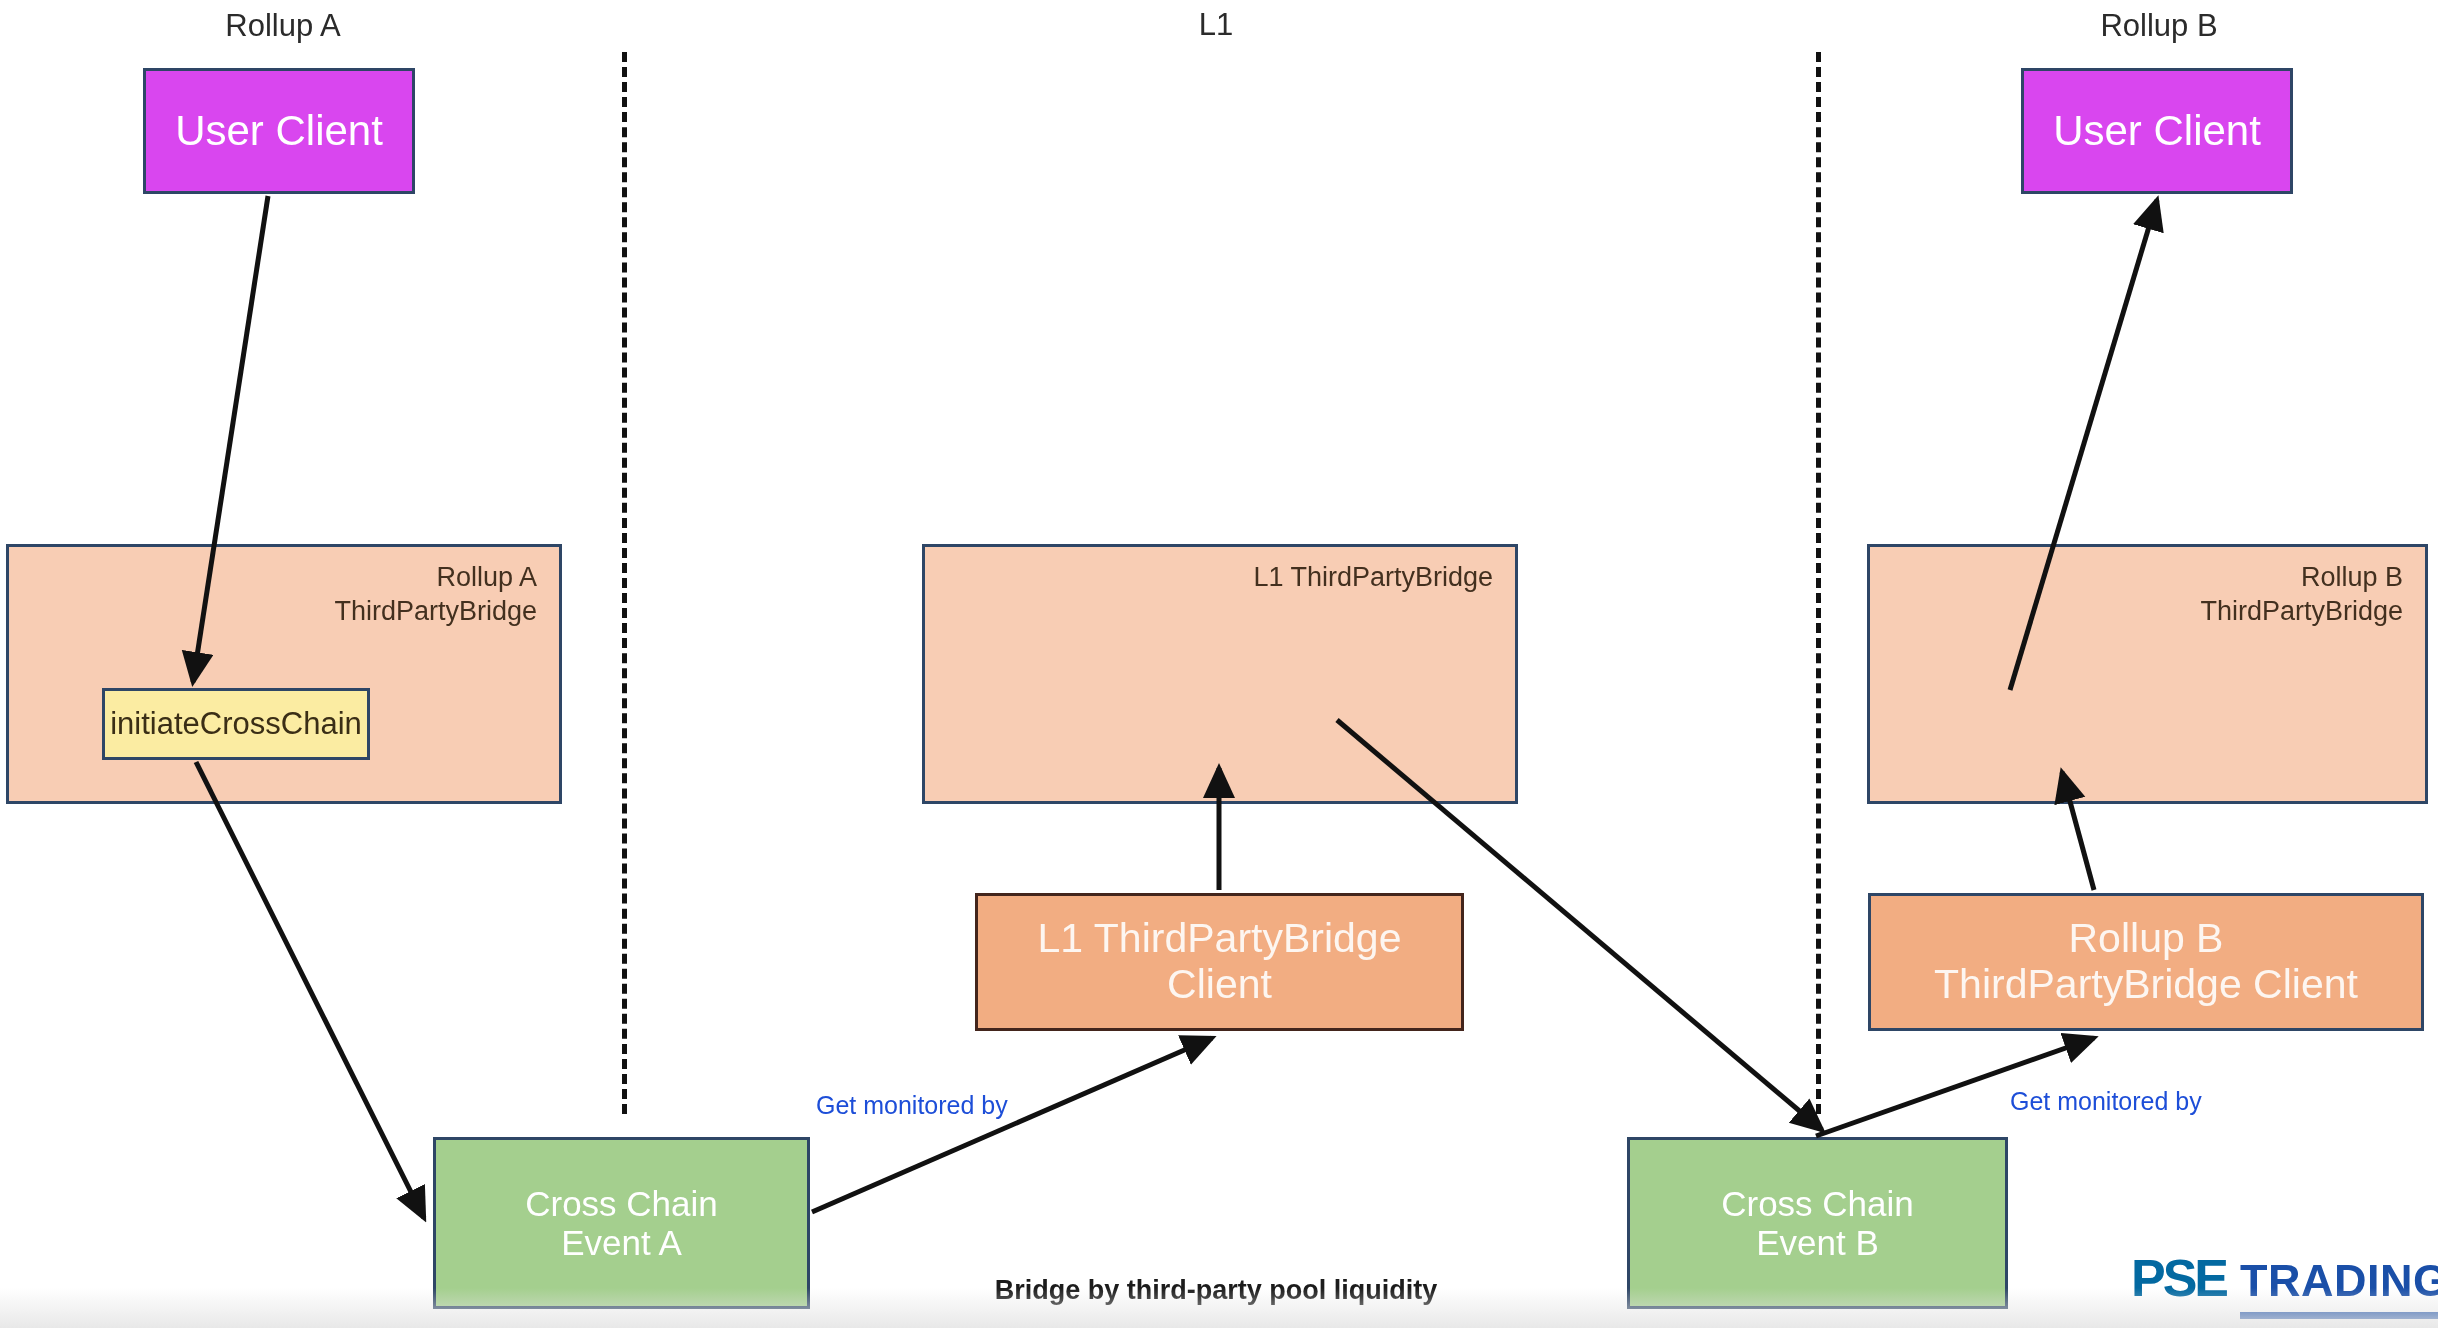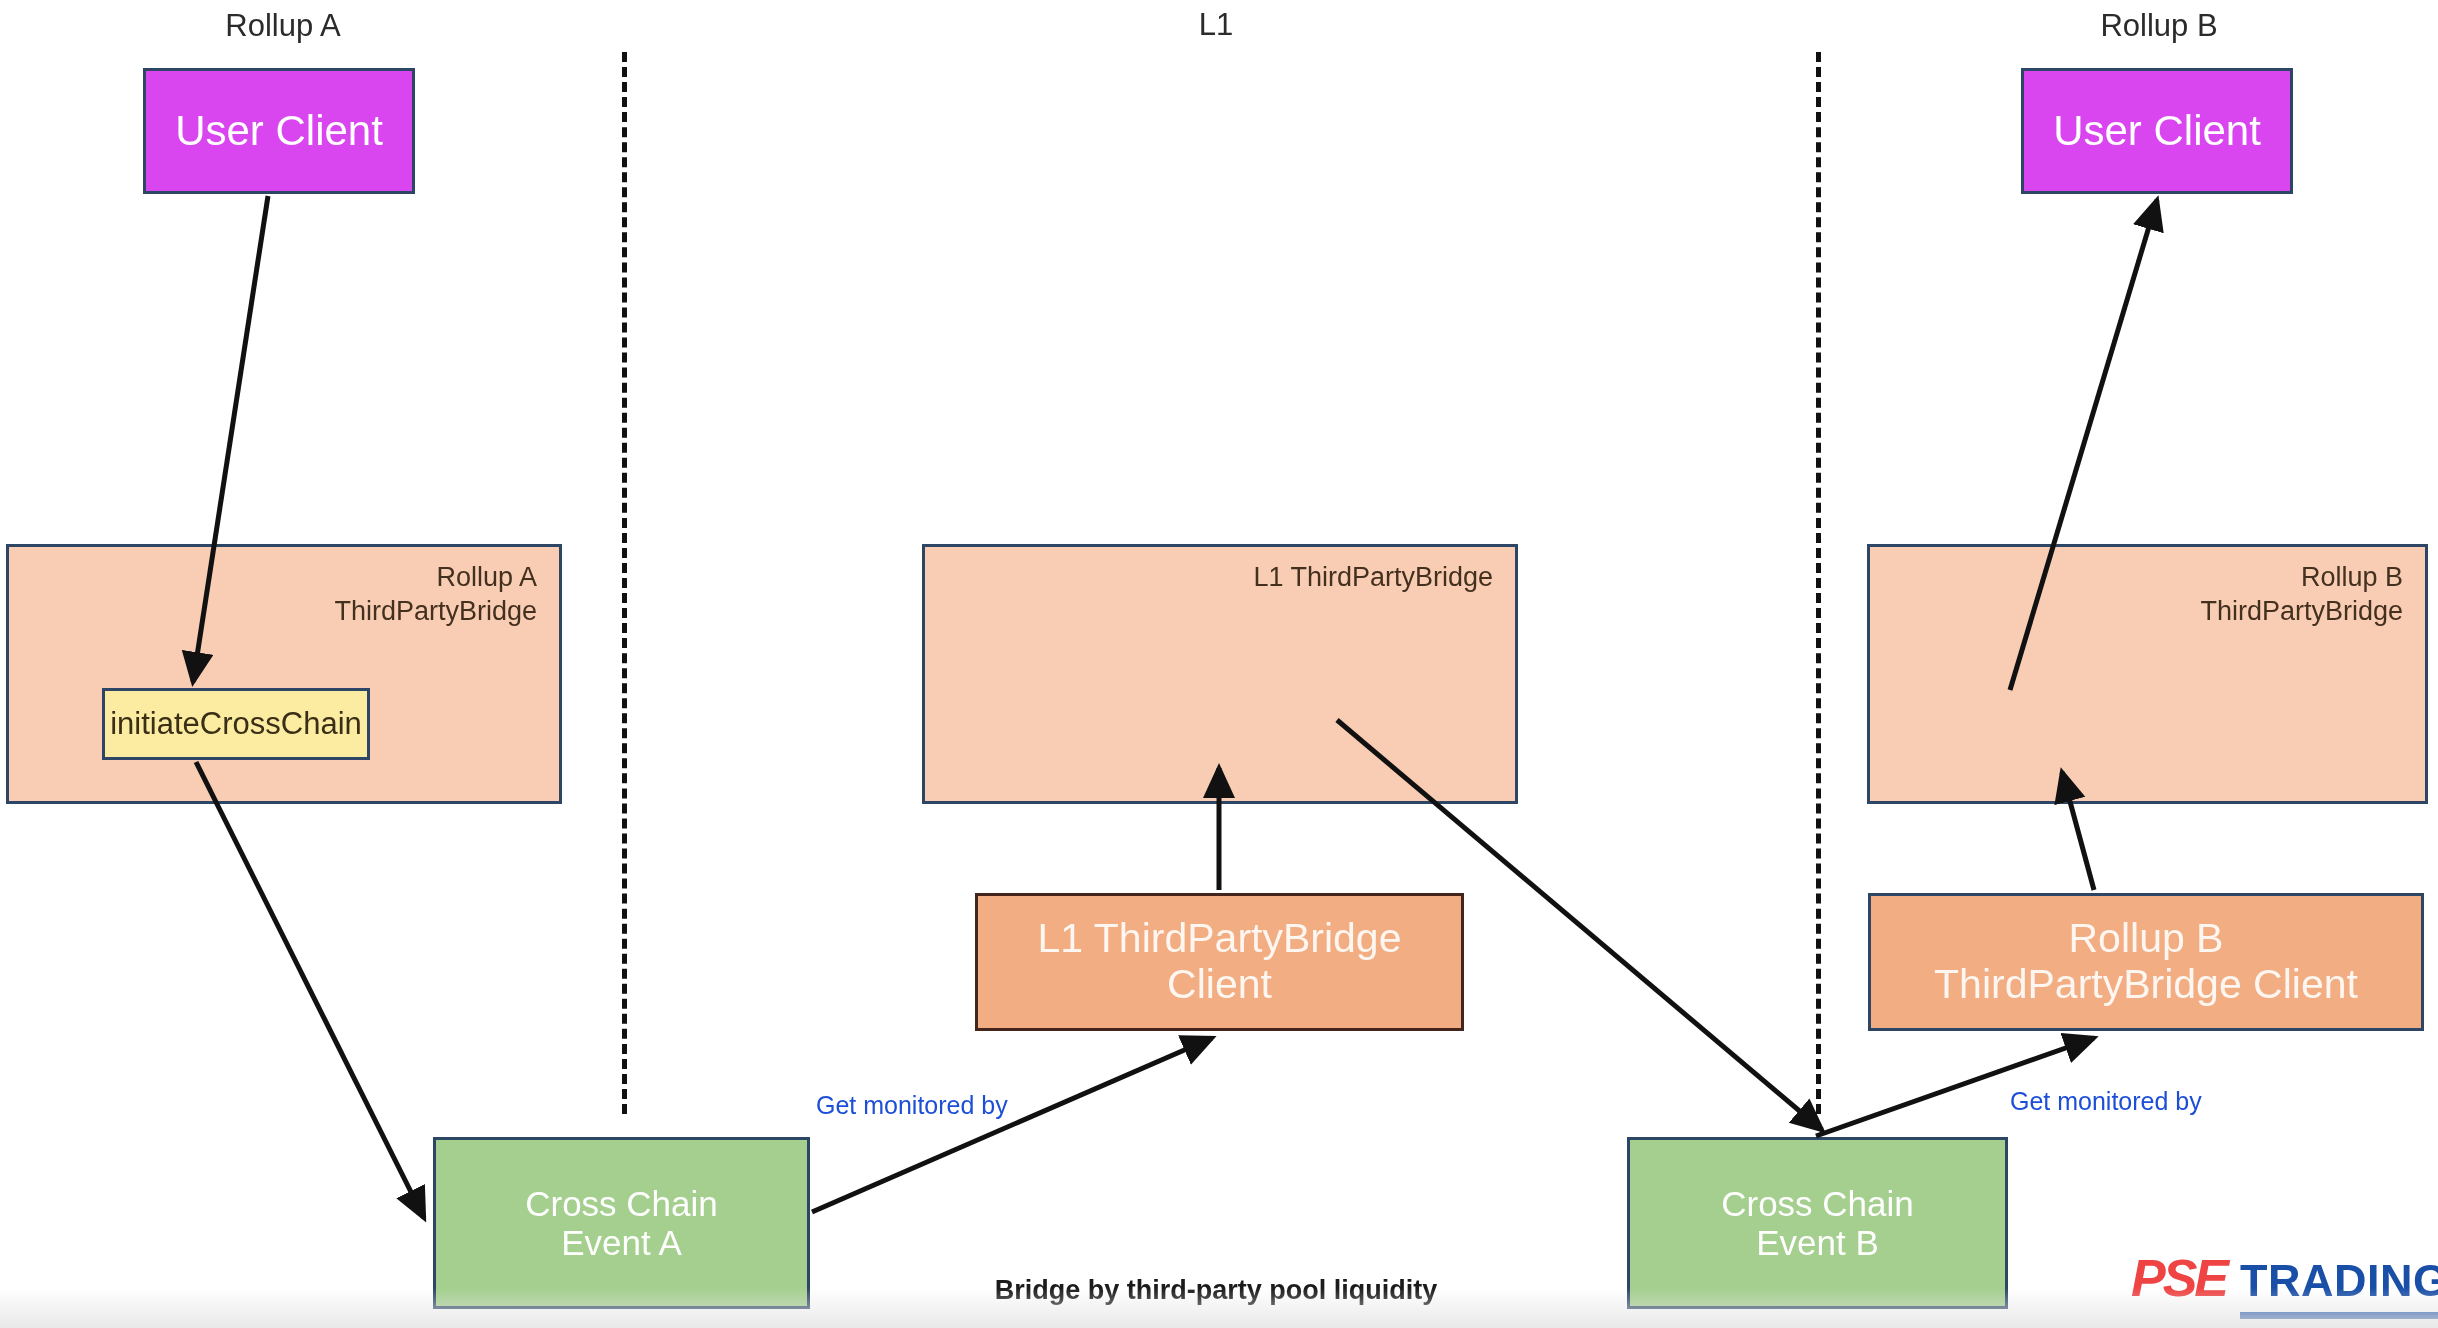--- a/index.html
+++ b/index.html
@@ -129,22 +129,21 @@
   
   .logo {
     position: absolute;
     display: flex;
     align-items: baseline;
     gap: 14px;
   }
   .logo-mark {
     font-size: 52px;
     font-weight: bold;
-    font-style: italic;
-    color: #ef4444;
+    color: #0369a1;
     letter-spacing: -3px;
   }
   .logo-wordwrap { display: flex; flex-direction: column; }
   .logo-word {
     font-size: 45px;
     font-weight: bold;
     color: #1a4fa8;
     letter-spacing: 0.5px;
   }
   .logo-rule {

